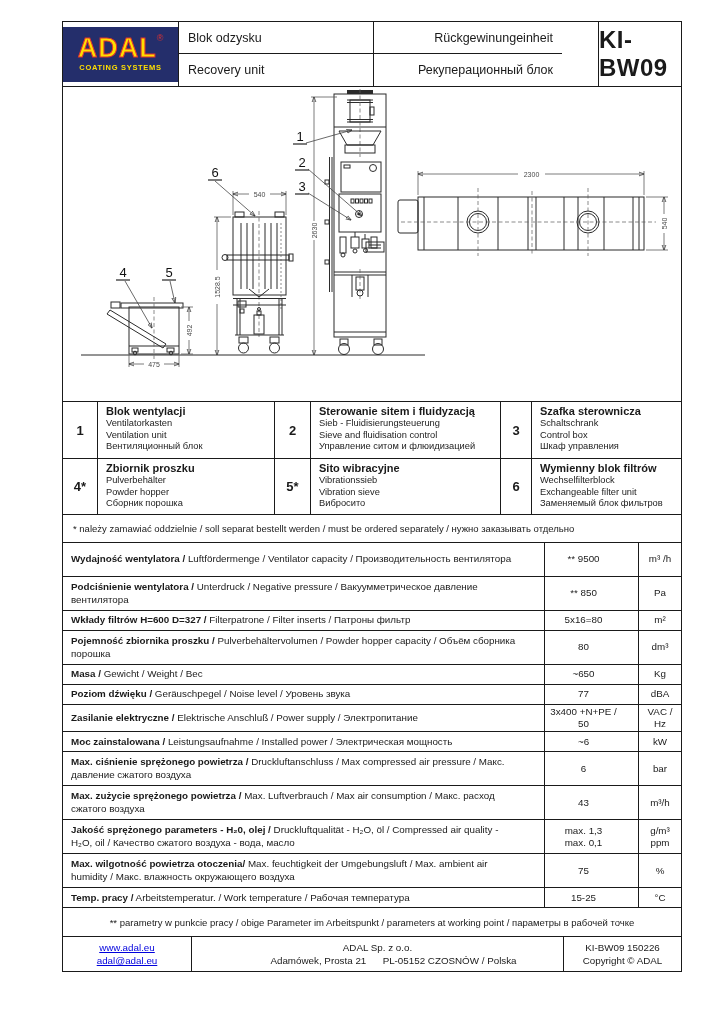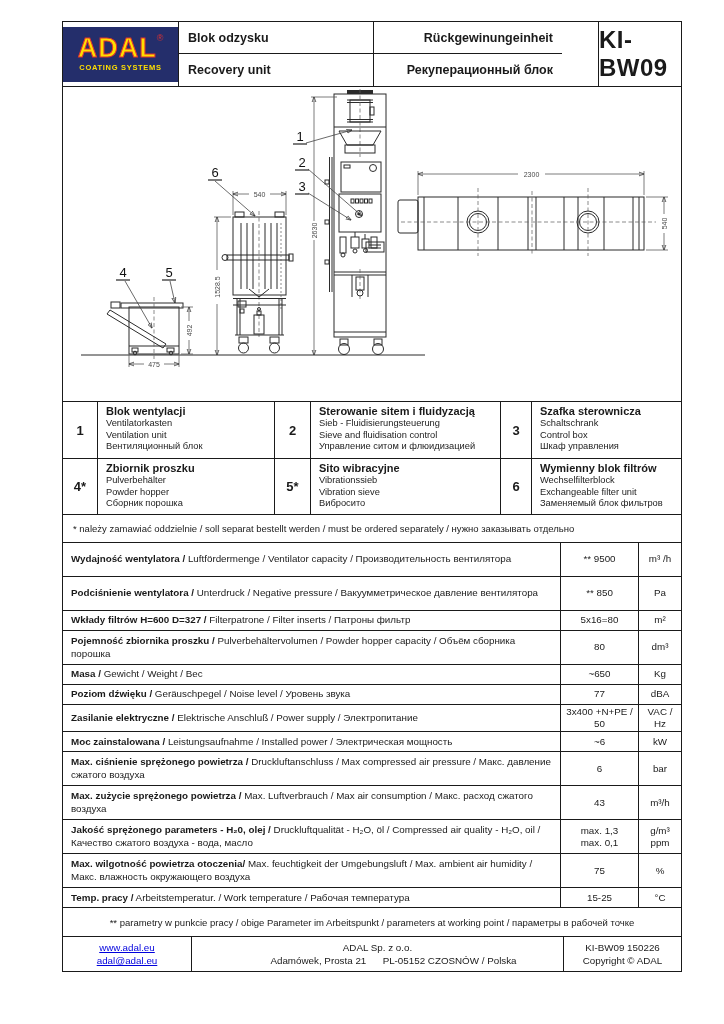--- a/index.html
+++ b/index.html
@@ -16,21 +16,21 @@
                grid-template-rows:32px 32px;}
   .logo-cell{grid-column:1;grid-row:1/3;border-right:1.5px solid #1a1a1a;
              display:flex;align-items:center;justify-content:center;}
   .logo-box{width:118px;height:55px;background:#242e6b;display:flex;flex-direction:column;
             align-items:center;justify-content:center;line-height:1;}
   .logo-brand-row{display:flex;align-items:flex-start;}
   .logo-brand{font-size:27px;font-weight:bold;color:#ffdf00;letter-spacing:1px;
               -webkit-text-stroke:1px #e03131;line-height:0.95;}
   .logo-reg{color:#e03131;font-size:9px;line-height:1;margin-top:-2px;}
   .logo-tagline{font-size:7.5px;font-weight:bold;color:#ffdf00;letter-spacing:0.7px;margin-top:2px;}
-  .tc{display:flex;align-items:center;padding:0 9px;font-weight:bold;font-size:12.5px;}
+  .tc{display:flex;align-items:center;padding:0 9px;font-weight:normal;font-size:12.5px;}
   .tc.right{justify-content:flex-end;}
   .tc.bb{border-bottom:1.5px solid #1a1a1a;}
   .tc.bl{border-left:1.5px solid #1a1a1a;}
   .model-cell{grid-column:4;grid-row:1/3;border-left:1.5px solid #1a1a1a;
               display:flex;align-items:center;justify-content:center;
               font-weight:bold;font-size:24px;letter-spacing:0.5px;margin-left:36px;}
 
   
   .drawing{height:314px;position:relative;overflow:hidden;}
   .dwg{position:absolute;left:0;top:0;}
@@ -56,21 +56,21 @@
   .p-sub{font-size:9.3px;line-height:1.22;color:#222;}
 
   
   .note-row{min-height:23px;display:flex;align-items:center;padding:2px 10px;font-size:9.5px;}
   .foot-note{min-height:22px;display:flex;align-items:center;justify-content:center;
              padding:3px 6px;font-size:9.5px;text-align:center;}
 
   
   .tech-head{min-height:23px;display:flex;align-items:center;padding:1px 8px;font-size:13px;}
   .tech-head b{font-weight:bold;}
-  .trow{display:grid;grid-template-columns:1fr 78px 43px;border-top:1.5px solid #1a1a1a;}
+  .trow{display:grid;grid-template-columns:1fr 78px 43px;border-top:1.5px solid #1a1a1a;gap:16px;}
   .trow.tall{min-height:33px;}
   .trow.short{min-height:19px;}
   .trow.mid{min-height:26px;}
   .t-lab{display:flex;align-items:center;padding:2px 8px;font-size:9.8px;line-height:1.3;}
   .t-lab b{font-weight:bold;}
   .t-val,.t-unit{border-left:1.5px solid #1a1a1a;display:flex;align-items:center;justify-content:center;
                  font-size:9.8px;text-align:center;white-space:pre-line;line-height:1.25;padding:1px 2px;}
 
   
   .footer-grid{display:grid;grid-template-columns:128px 372px 1fr;min-height:34px;}

